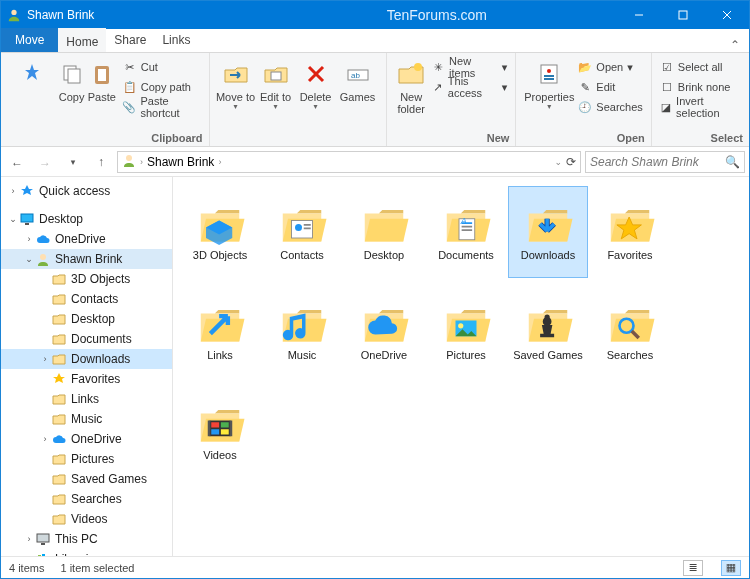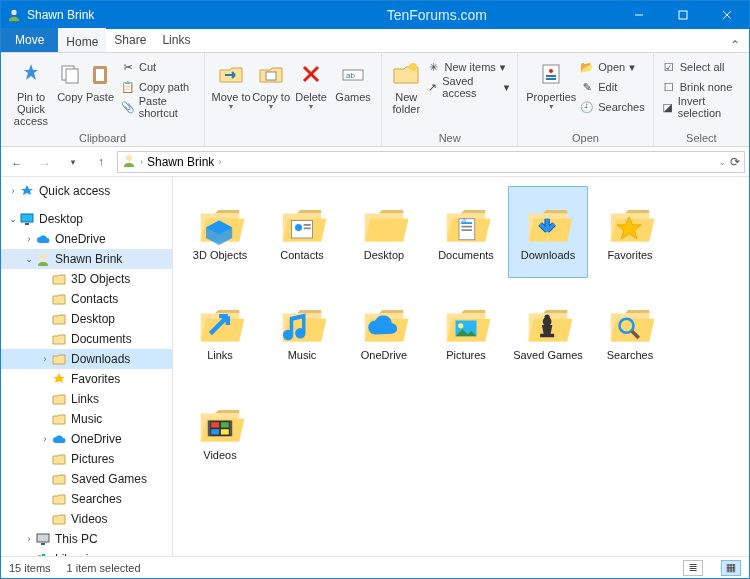--- a/index.html
+++ b/index.html
@@ -20,21 +20,21 @@
   .tabrow .file-tab { height: 24px; line-height: 24px; padding: 0 14px; background: #1979ca; color: #fff; font-size: 12px; }
   .tabrow .tab { height: 24px; line-height: 24px; padding: 0 8px; font-size: 12px; color: #444; }
   .tabrow .tab.active { background: #f5f6f7; border-top: 2px solid #f5f6f7; }
   .tabrow .spacer { flex: 1; }
   .tabrow .caret { width: 28px; text-align: center; color: #666; }
 
   
   .ribbon { height: 94px; background: #f5f6f7; display: flex; border-bottom: 1px solid #d9d9d9; }
   .group { border-right: 1px solid #e1e1e1; padding: 2px 6px 0 6px; display: flex; flex-direction: column; }
   .group-body { flex: 1; display: flex; align-items: flex-start; }
-  .group-label { font-size: 11px; color: #666; text-align: center; padding-bottom: 2px; }
+  .group-label { font-size: 11px; color: #666; text-align: right; padding-bottom: 2px; font-weight: bold; }
   .big-btn { display: flex; flex-direction: column; align-items: center; justify-content: flex-start; width: 48px; padding-top: 4px; font-size: 11px; color: #444; text-align: center; line-height: 1.1; }
   .big-btn .icon-box { width: 30px; height: 30px; display: flex; align-items: center; justify-content: center; margin-bottom: 2px; }
   .big-btn .caret-dn { font-size: 8px; color: #666; }
   .sm-row { display: flex; align-items: center; gap: 4px; font-size: 11px; color: #444; padding: 1px 2px; height: 20px; }
   .sm-row .sm-icon { width: 14px; height: 14px; display: inline-flex; align-items: center; justify-content: center; }
   .stack { display: flex; flex-direction: column; justify-content: flex-start; padding-top: 2px; }
 
   
   .navrow { height: 30px; display: flex; align-items: center; gap: 4px; padding: 0 4px; border-bottom: 1px solid #e5e5e5; }
   .nav-arrow { width: 24px; height: 24px; display:flex; align-items:center; justify-content:center; color:#555; }
@@ -119,21 +119,20 @@
   <div class="ribbon">
 
     <div class="group">
       <div class="group-body">
         <div class="big-btn" style="width:56px">
           <div class="icon-box">
               <svg width="24" height="24">
                 <path d="M12 2l2 6h5l-4 3 2 7-5-4-5 4 2-7-4-3h5z" fill="#3a8ee6"></path>
               </svg>
             </div>
-          <span>Pin to Quick access</span>
         </div>
         <div class="big-btn" style="width:34px">
           <div class="icon-box">
               <svg width="22" height="22">
                 <rect x="3" y="3" width="12" height="14" fill="#fff" stroke="#888"></rect>
                 <rect x="7" y="6" width="12" height="14" fill="#fff" stroke="#888"></rect>
               </svg>
             </div>
           <span>Copy</span>
         </div>
@@ -176,21 +175,21 @@
           <span>Move to</span>
             <span class="caret-dn">▾</span>
         </div>
         <div class="big-btn" style="width:40px">
           <div class="icon-box">
               <svg width="24" height="20">
                 <path d="M1 6h10l2-2h10v14H1z" fill="#ffe29a" stroke="#caa64e"></path>
                 <rect x="7" y="8" width="10" height="8" fill="#fff" stroke="#888"></rect>
               </svg>
             </div>
-          <span>Copy to</span>
+          <span>Edit to</span>
             <span class="caret-dn">▾</span>
         </div>
         <div class="big-btn" style="width:40px">
           <div class="icon-box">
               <svg width="20" height="20">
                 <line x1="3" y1="3" x2="17" y2="17" stroke="#d21" stroke-width="3"></line>
                 <line x1="17" y1="3" x2="3" y2="17" stroke="#d21" stroke-width="3"></line>
               </svg>
             </div>
           <span>Delete</span>
@@ -220,21 +219,21 @@
           <span>New folder</span>
         </div>
         <div class="stack">
           <div class="sm-row">
               <span class="sm-icon">✳</span>
               <span>New items</span> 
               <span class="caret-dn">▾</span>
             </div>
           <div class="sm-row">
               <span class="sm-icon">↗</span>
-              <span>Saved access</span> 
+              <span>This access</span> 
               <span class="caret-dn">▾</span>
             </div>
         </div>
       </div>
       <div class="group-label">New</div>
     </div>
 
     <div class="group">
       <div class="group-body">
         <div class="big-btn" style="width:54px">
@@ -300,20 +299,24 @@
             <circle cx="7" cy="5" r="3" fill="#ffe0b2"></circle>
             <path d="M2 14c0-3 2-4 5-4s5 1 5 4" fill="#7cb342"></path>
           </svg></span>
       <span class="crumb-sep">›</span>
       <span>Shawn Brink</span>
       <span class="crumb-sep">›</span>
       <span class="crumb-end"></span>
       <span class="crumb-sep">⌄</span>
       <span class="ref">⟳</span>
     </div>
+    <div class="search">
+      <span>Search Shawn Brink</span>
+      <span class="mag">🔍</span>
+    </div>
   </div>
 
   <div class="body">
     <div class="tree" id="tree">
         <div class="tree-item">
           <span class="ind" style="width: 6px;"></span>
           <span class="chev">›</span>
           <span class="ti-icon">
             <svg width="14" height="14">
               <path d="M7 1l2 4h4l-3 2 1 4-4-2-4 2 1-4-3-2h4z" fill="#2196f3"></path>
@@ -668,20 +671,20 @@
               <rect x="12" y="20" width="3" height="18" fill="#555"></rect>
               <rect x="37" y="20" width="3" height="18" fill="#555"></rect>
   </svg>
           </div>
           <span>Videos</span>
         </div>
       </div>
   </div>
 
   <div class="status">
-    <span>15 items</span>
+    <span>4 items</span>
     <span>1 item selected</span>
     <span class="spacer"></span>
     <span class="view-toggle">≣</span>
     <span class="view-toggle active">▦</span>
   </div>
 
 </div>
 
 </body></html>

